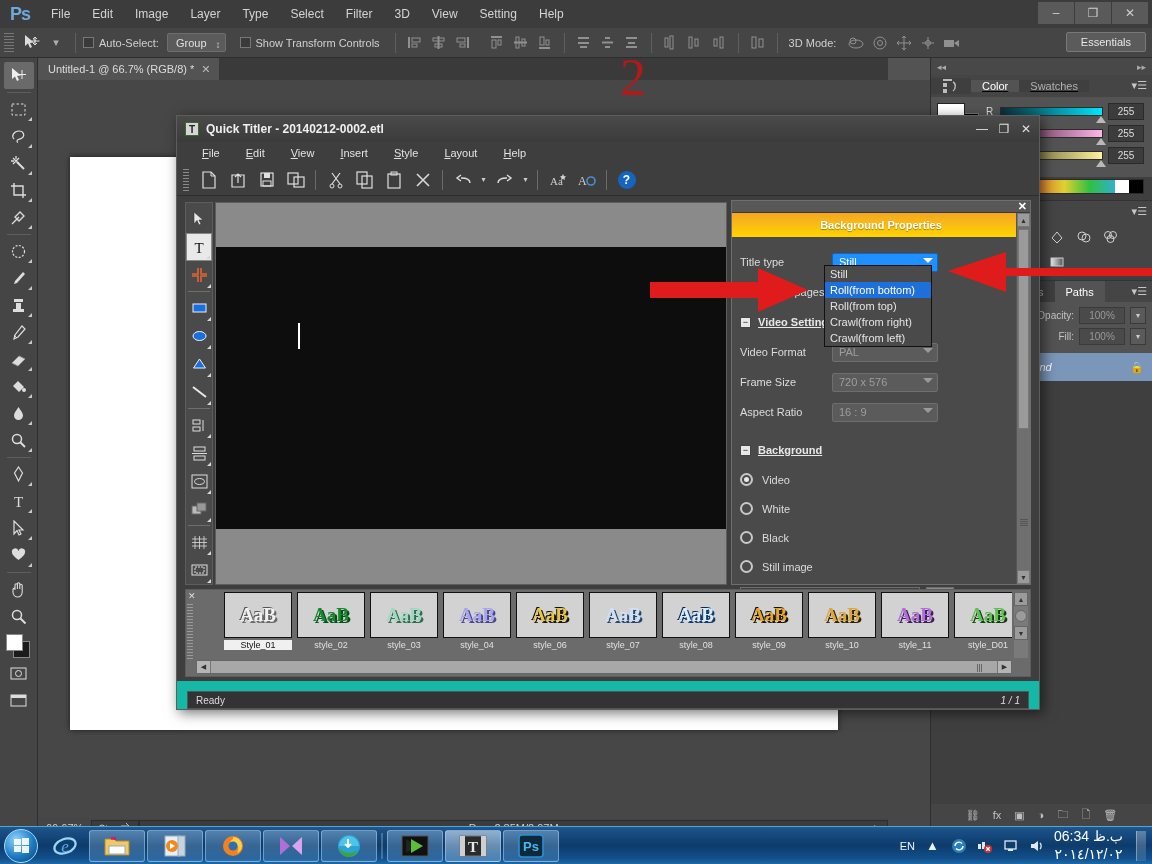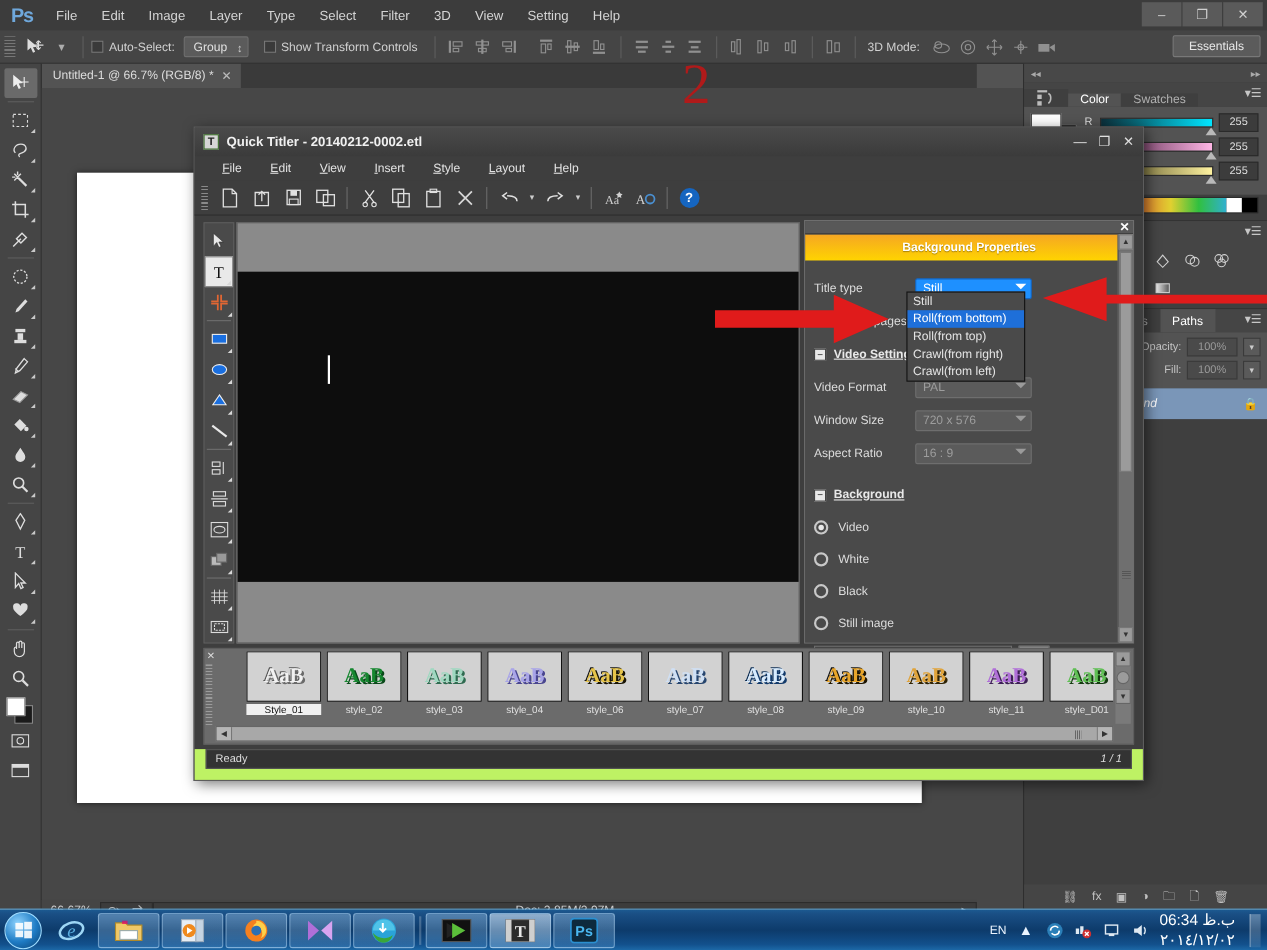--- a/index.html
+++ b/index.html
@@ -110,21 +110,21 @@
 
   
   .ps-rightdock {
     position: absolute; right: 0; top: 58px; width: 222px; bottom: 38px;
     background: #3f3f3f; border-left: 1px solid #2e2e2e;
   }
   .dock-collapsebar {
     height: 17px; background: #484848; display: flex; align-items: center;
     justify-content: space-between; padding: 0 6px; color: #aaa; font-size: 9px;
   }
-  .panel-tabs { height: 22px; background: #454545; display: flex; align-items: flex-end; position: relative; }
+  .panel-tabs { height: 22px; background: #454545; display: flex; align-items: center; position: relative; text-decoration: underline; }
   .pt-icons { width: 40px; background: #3f3f3f; display: flex; align-items: center; justify-content: center; }
   .panel-tab { padding: 0 11px; display: flex; align-items: center; font-size: 11px; color: #b0b0b0; background: #3f3f3f; }
   .panel-tab.active { background: #535353; color: #fff; }
   .panel-menu { position: absolute; right: 5px; top: 5px; color: #c7c7c7; font-size: 11px; line-height: 1; }
 
   .color-body { background: #535353; padding: 6px 8px 8px 6px; display: flex; gap: 7px; }
   .color-chips { position: relative; width: 42px; height: 32px; }
   .cc-front { position: absolute; left: 0; top: 0; width: 28px; height: 22px; background: #fff; border: 1px solid #222; }
   .cc-back { position: absolute; left: 14px; top: 10px; width: 28px; height: 22px; background: #000; border: 1px solid #777; }
   .sliders { flex: 1; }
@@ -283,22 +283,22 @@
   .sv-btn { height: 14px; background: #9b9b9b; border: 1px solid #666; display: flex; align-items: center; justify-content: center; font-size: 7px; color: #333; }
   .sv-knob { width: 12px; height: 12px; border-radius: 50%; background: #9b9b9b; border: 1px solid #666; margin: 4px auto; }
   .styles-hscroll { position: absolute; left: 10px; right: 18px; bottom: 2px; height: 14px; background: #8c8c8c; border: 1px solid #666; display: flex; }
   .hs-btn { width: 14px; background: #b5b5b5; border-right: 1px solid #777; display: flex; align-items: center; justify-content: center; font-size: 7px; color: #333; }
   .hs-btn.r { border-right: none; border-left: 1px solid #777; }
   .hs-thumb { flex: 1; background: #a8a8a8; position: relative; }
   .hs-thumb::after { content: ""; position: absolute; right: 14px; top: 3px; width: 6px; height: 8px;
     background: repeating-linear-gradient(to right, #666 0 1px, transparent 1px 2px); }
 
   .qt-statusbar {
-    position: absolute; left: 0; right: 0; bottom: 0; height: 28px; background: #bef264;
-    display: flex; align-items: flex-start; padding: 0 10px;
+    position: absolute; left: 0; right: 0; bottom: 0; height: 28px; background: #14b8a6;
+    display: flex; align-items: flex-end; padding: 0 10px;
   }
   .qt-status-inner {
     flex: 1; height: 18px; background: #333; border: 1px solid #555;
     display: flex; align-items: center; padding: 0 8px; font-size: 10px; color: #ddd;
   }
   .qt-status-right { margin-left: auto; font-style: italic; }
 
   
   .anno { position: absolute; pointer-events: none; z-index: 60; }
   .red-2 {
@@ -1056,21 +1056,21 @@
           <span class="sect-title">Video Setting</span>
         </div>
         <div class="prow">
           <span class="plabel">Video Format</span>
           <span class="pfield">
             <span>PAL</span>
             <span class="carr"></span>
           </span>
         </div>
         <div class="prow">
-          <span class="plabel">Window Size</span>
+          <span class="plabel">Frame Size</span>
           <span class="pfield">
             <span>720 x 576</span>
             <span class="carr"></span>
           </span>
         </div>
         <div class="prow">
           <span class="plabel">Aspect Ratio</span>
           <span class="pfield">
             <span>16 : 9</span>
             <span class="carr"></span>

